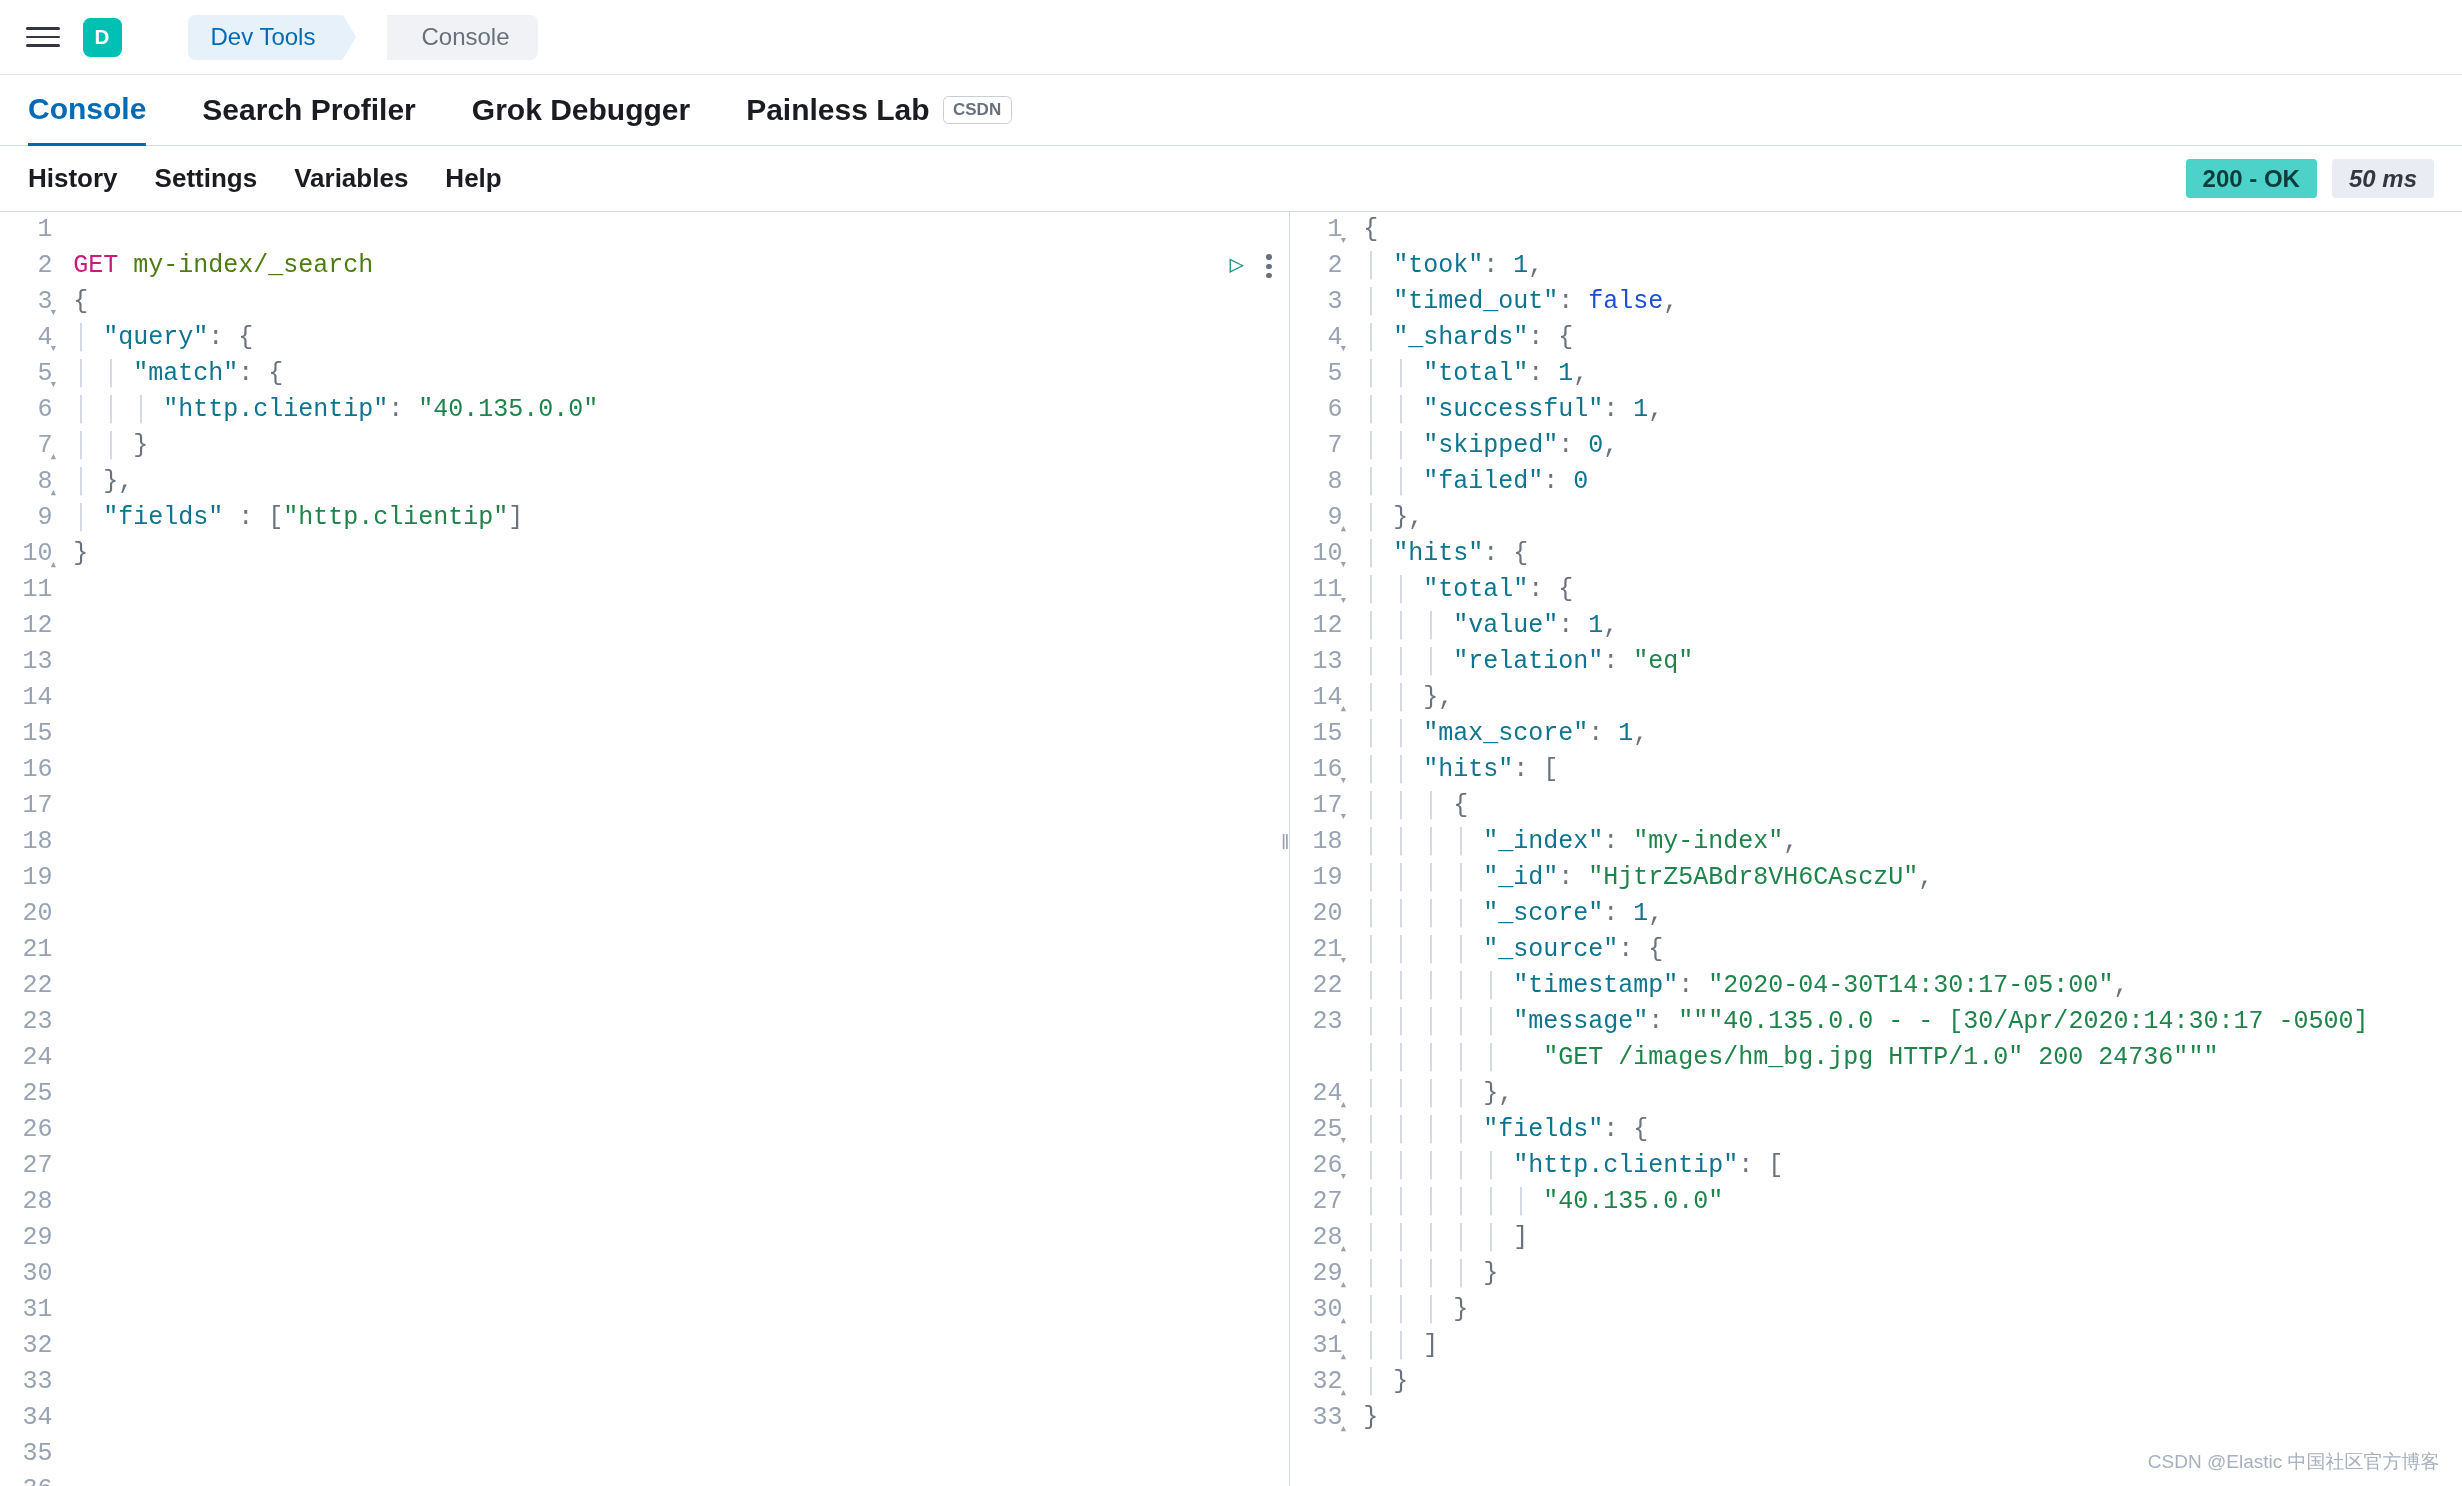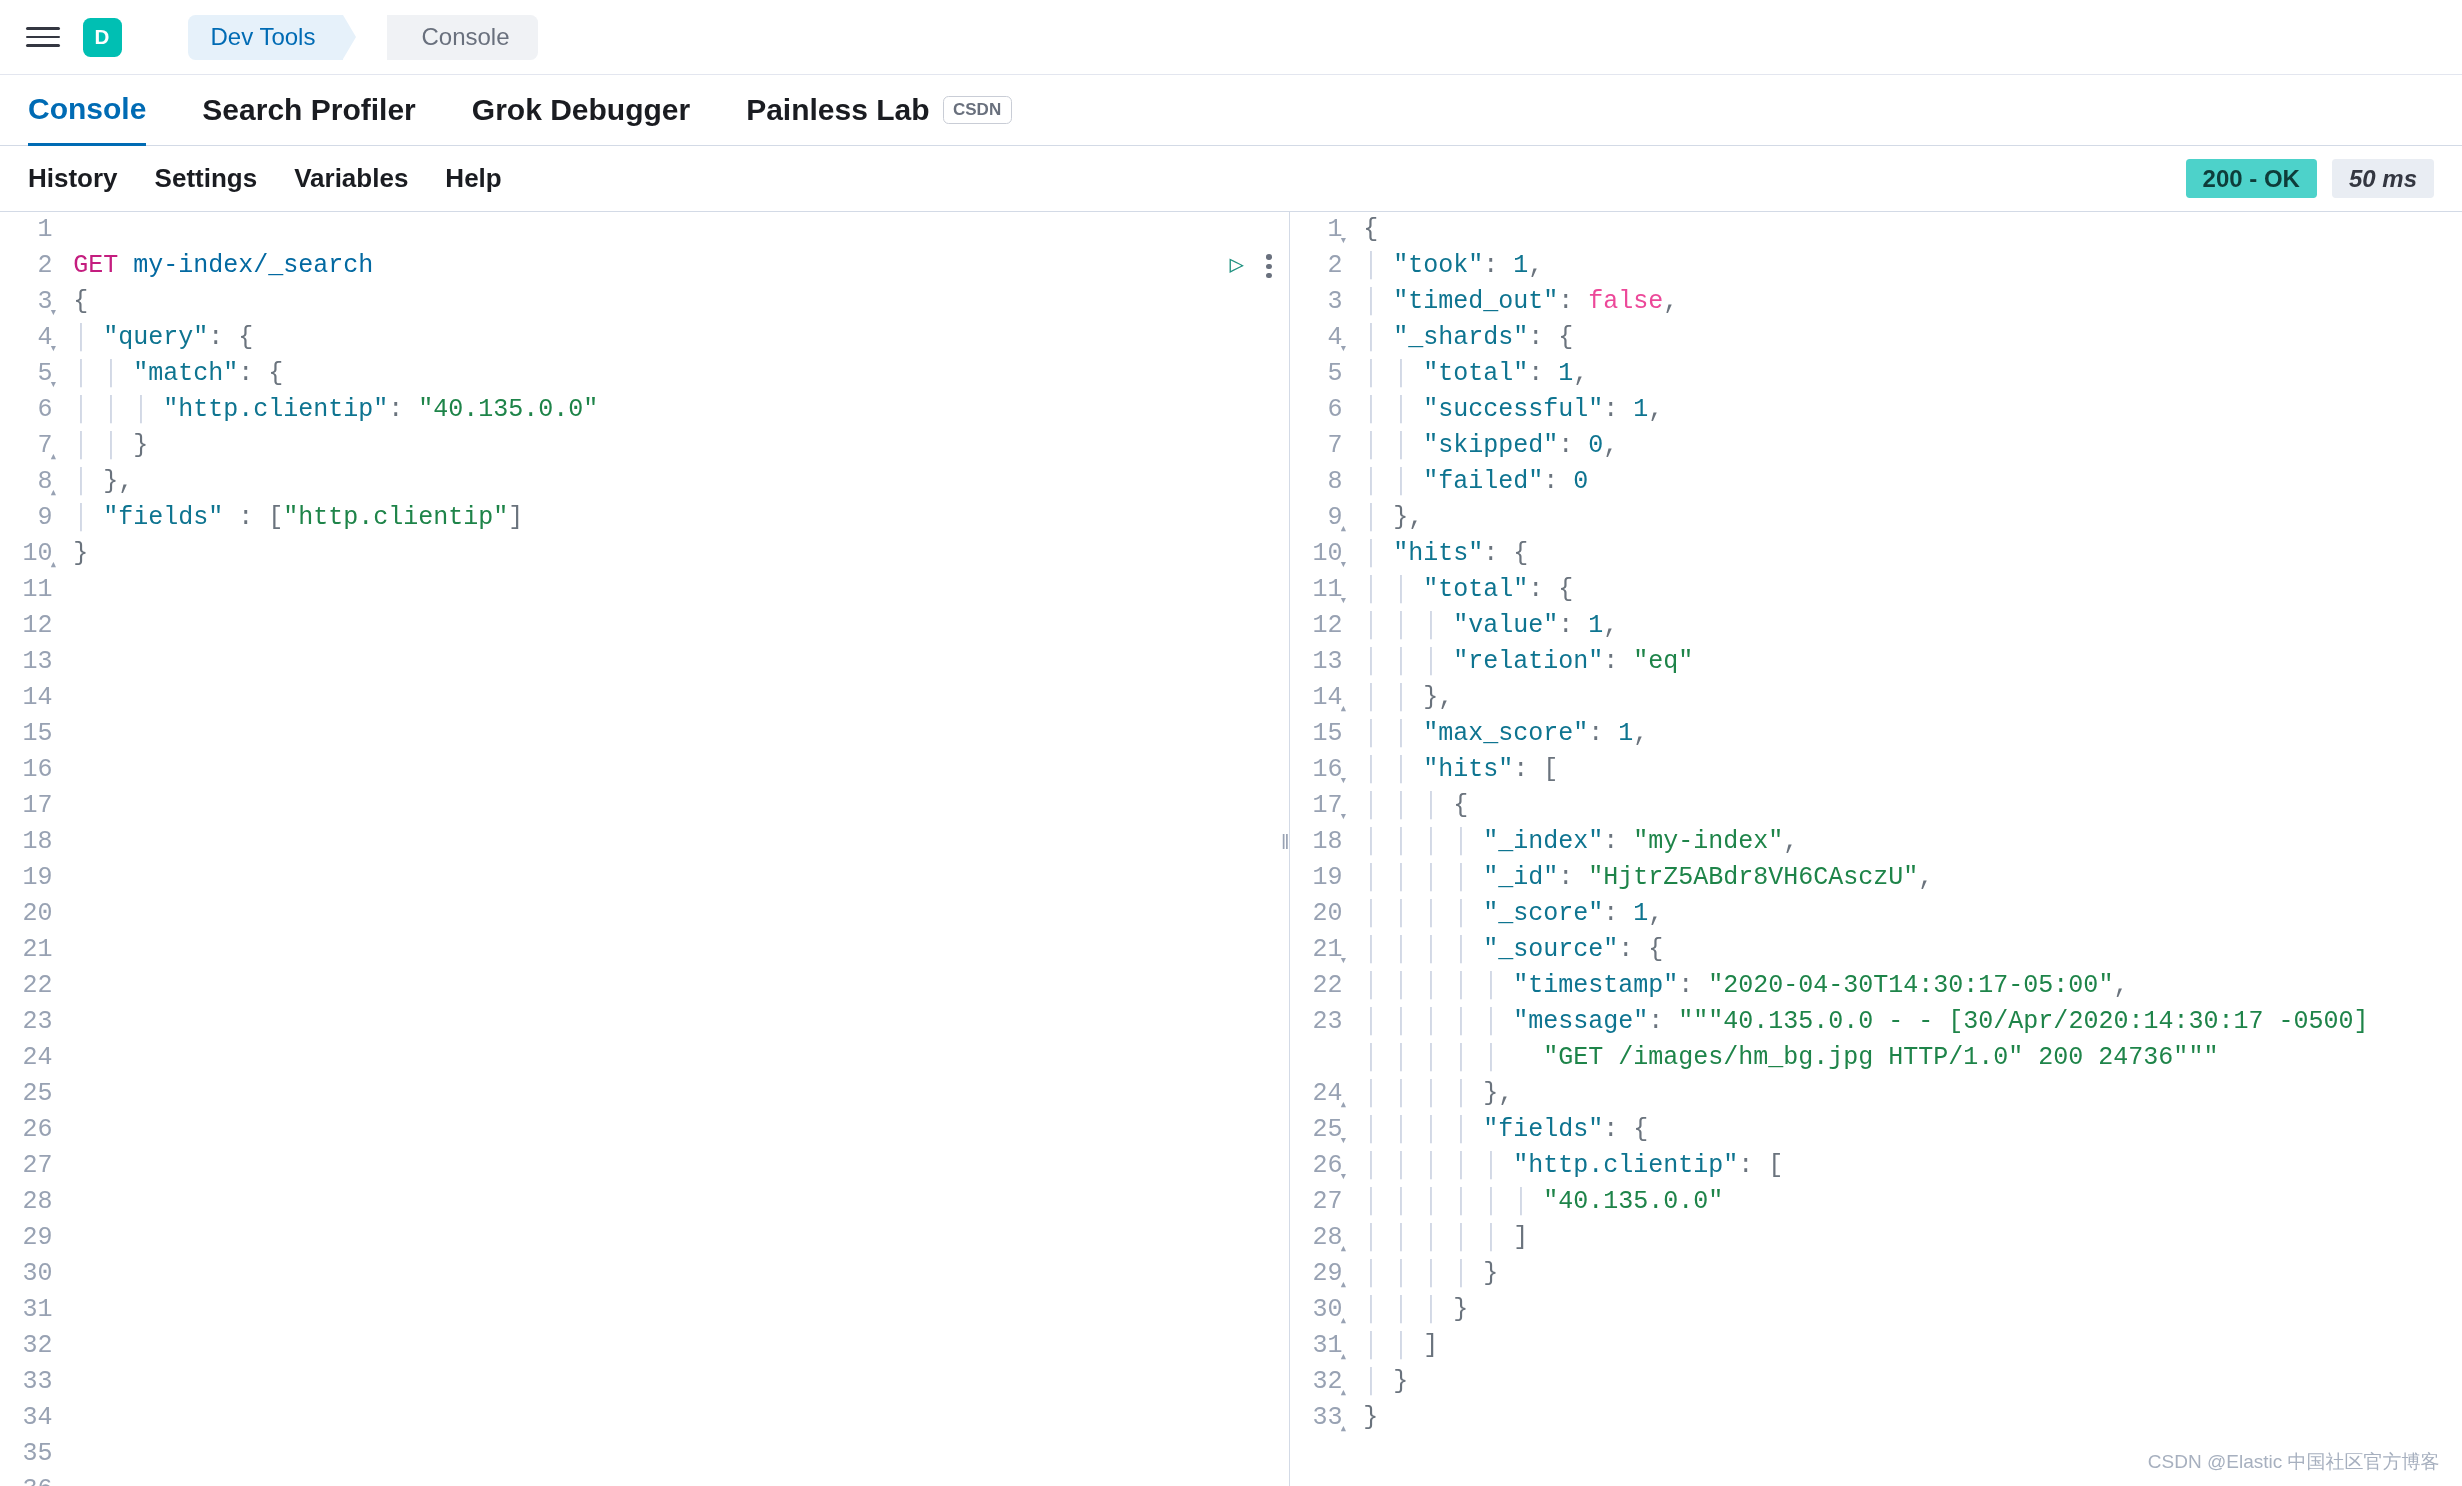--- a/index.html
+++ b/index.html
@@ -48,26 +48,26 @@
 
 .req-actions{position:absolute;top:36px;right:17px;height:36px;display:flex;align-items:center;gap:22.5px;}
 .play{color:#209280;font-size:24px;}
 .wrench{color:#69707d;font-size:20.6px;display:flex;flex-direction:column;gap:3.7px;}
 .wrench span{width:5.6px;height:5.6px;border-radius:50%;background:#69707d;display:block;}
 
 .splitter{position:absolute;left:1281px;top:618px;color:#98a2b3;font-size:20.6px;z-index:4;}
 
 
 .tk-method{color:#c41d7f;}
-.tk-path{color:#0369a1;font-family:Liberation Mono, monospace;}
+.tk-path{color:#4d7c0f;font-family:Liberation Mono, monospace;}
 .tk-punc{color:#6a737d;}
 .tk-key{color:#0e7490;}
 .tk-str{color:#1e8449;}
 .tk-num{color:#0e7490;}
-.tk-bool{color:#ec4899;margin-top:32px;}
+.tk-bool{color:#1d4ed8;margin-top:32px;}
 .guide{color:#cfd6e4;}
 
 .watermark{position:absolute;right:22.5px;bottom:11.2px;color:#a7b0bf;font-size:19px;}
 </style>
 </head>
 <body>
 
 <div class="topbar">
   <div class="hamburger">
       <span></span>

